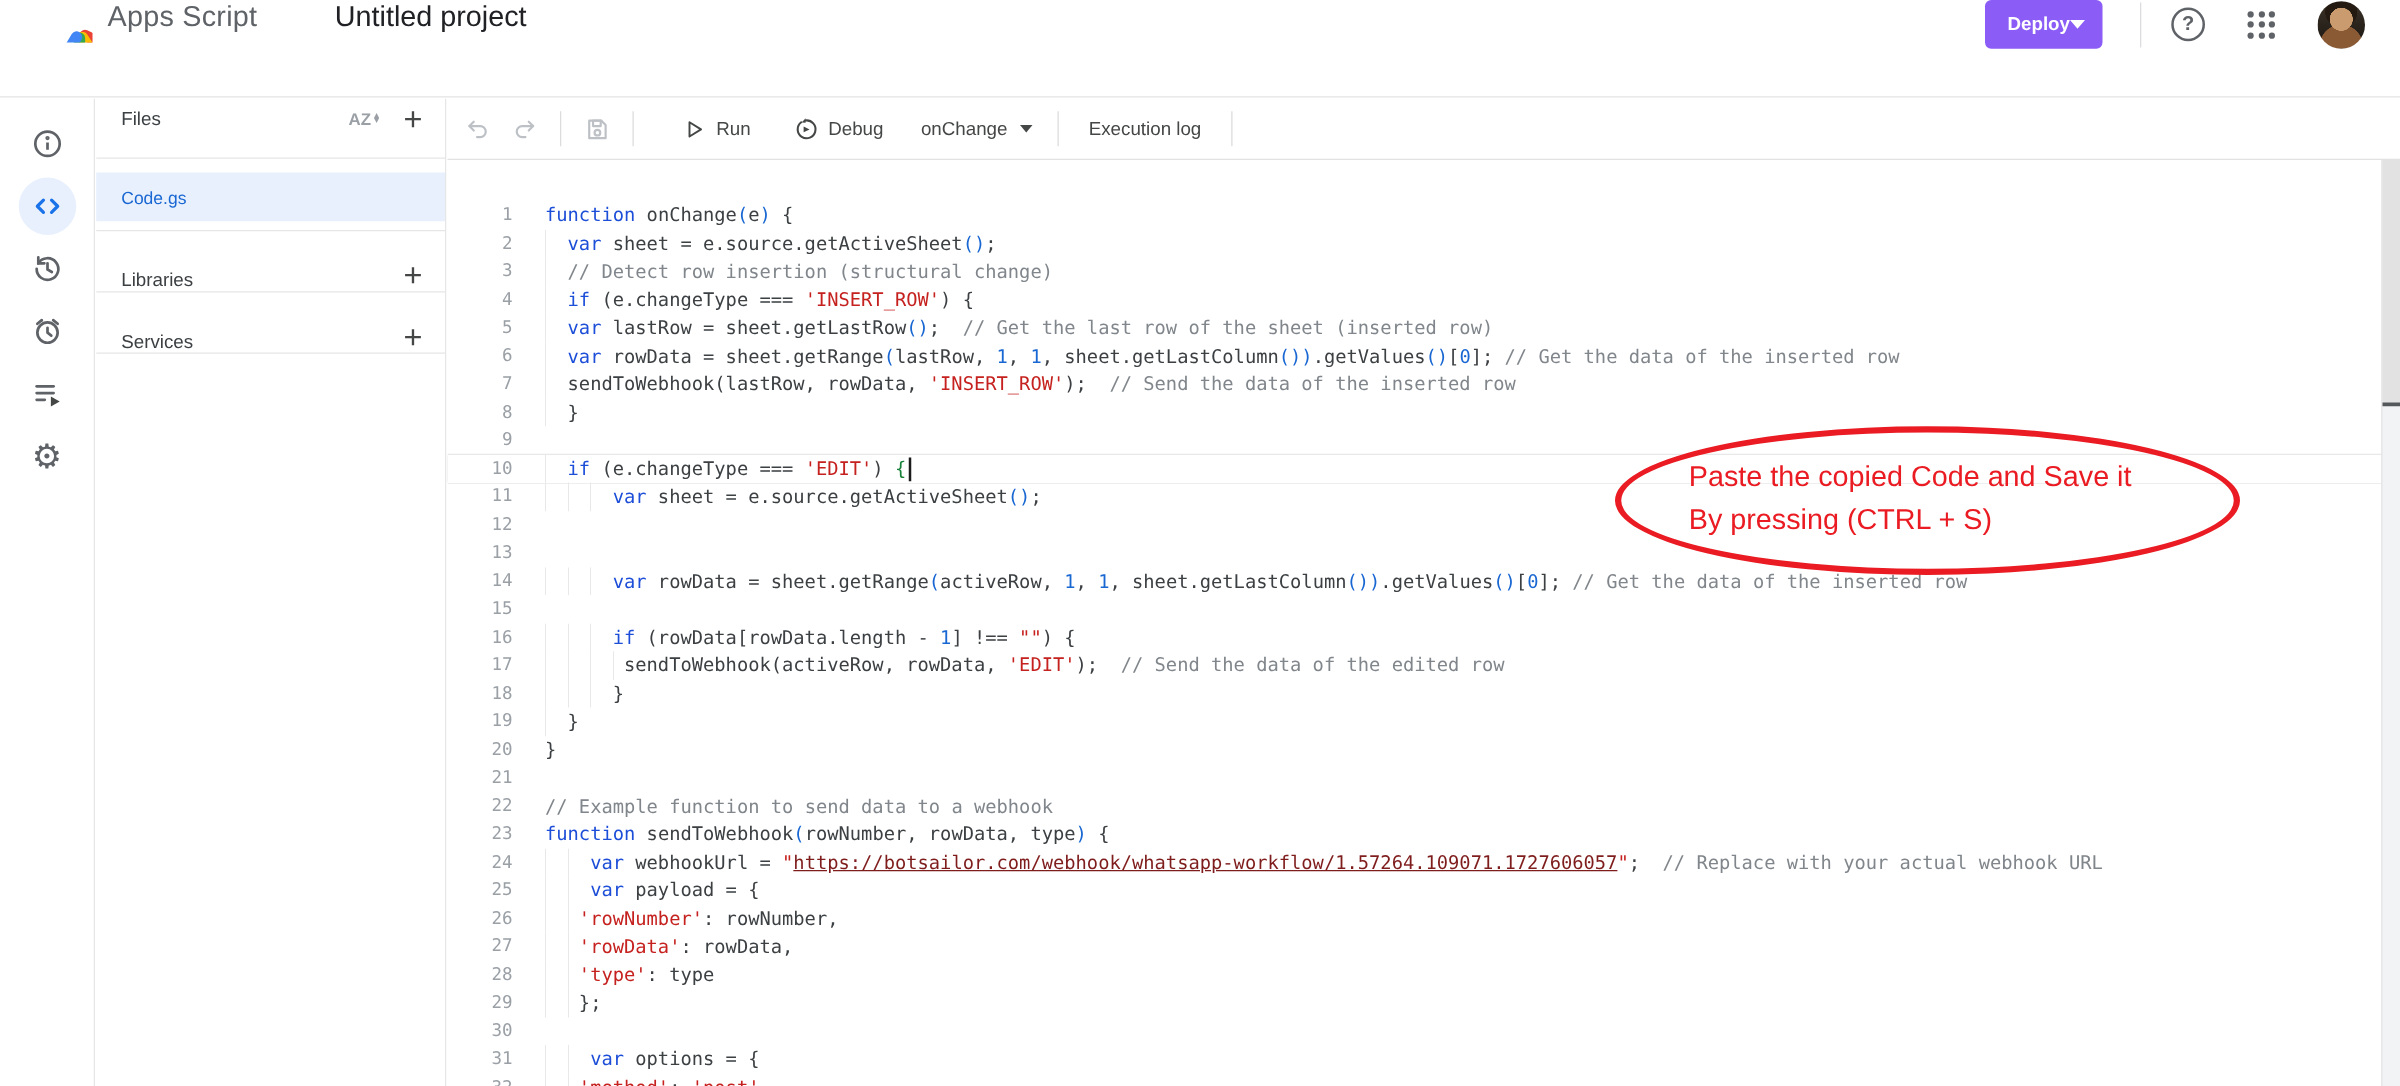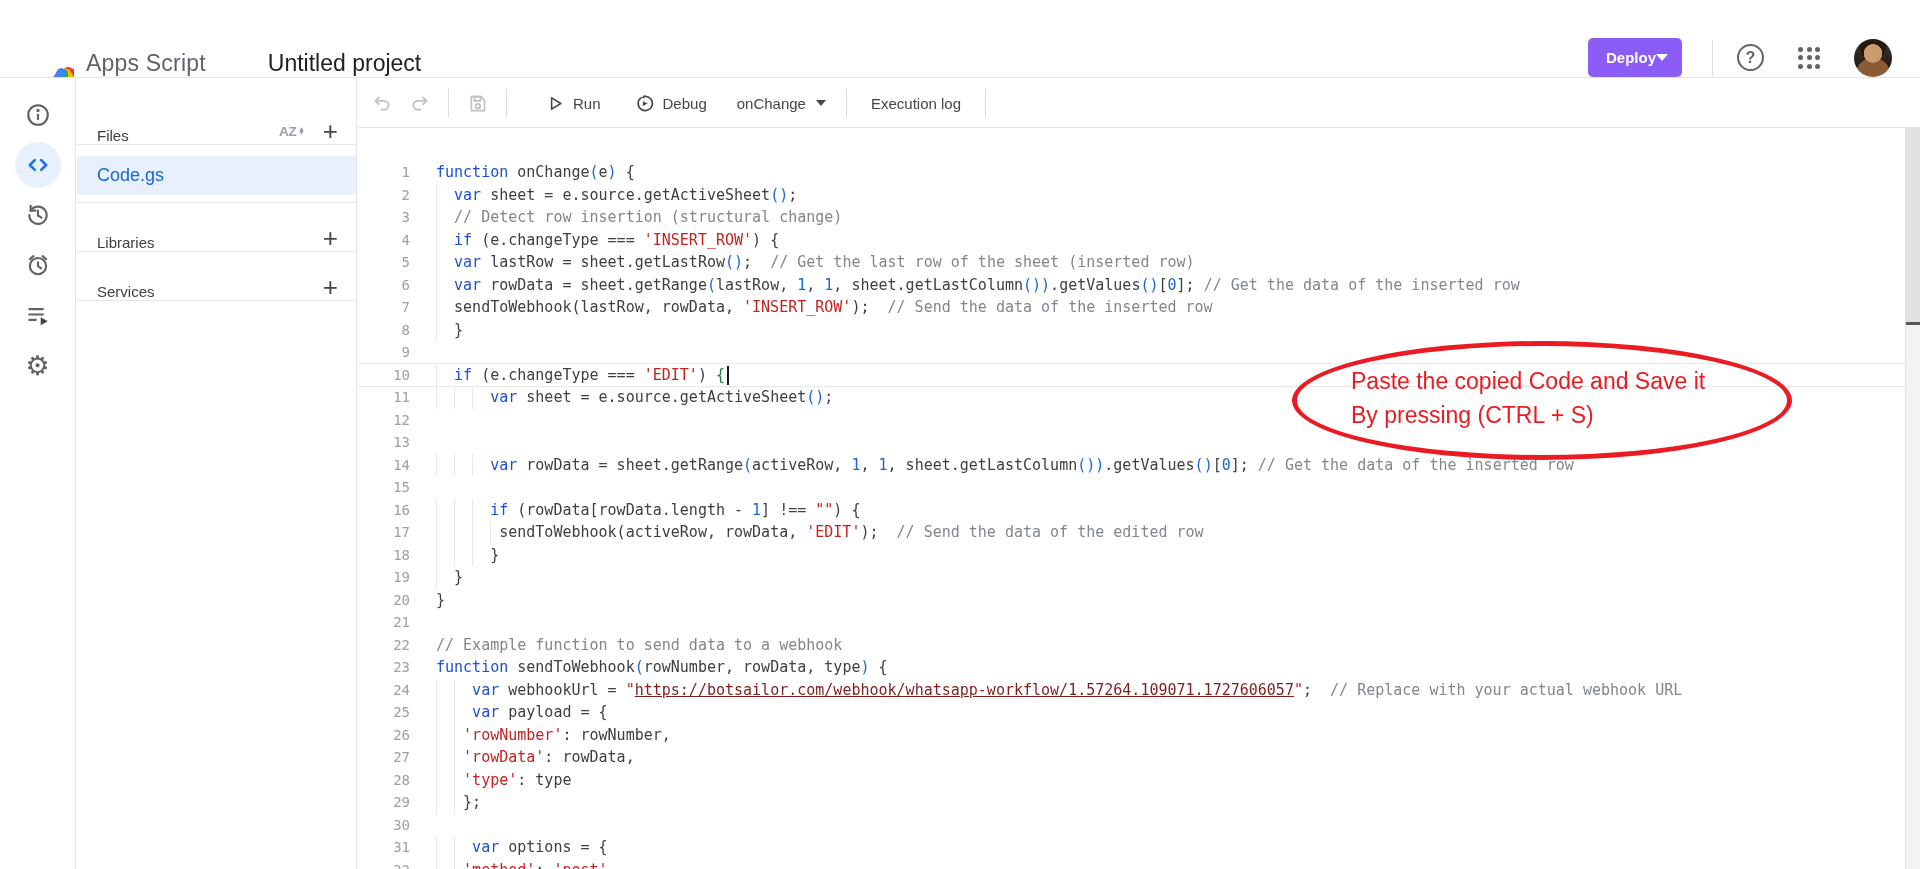--- a/index.html
+++ b/index.html
@@ -2,21 +2,21 @@
 <html><head>
 <meta charset="utf-8">
 <style>
   * { margin:0; padding:0; box-sizing:border-box; }
   html,body { width:1920px; height:869px; overflow:hidden; background:#fff; }
   .app { position:relative; width:1920px; height:869px; background:#fff;
          font-family:"Liberation Sans", sans-serif; color:#202124; }
 
   
   .topbar { position:absolute; top:0; left:0; right:0; height:78px; background:#fff;
-            border-bottom:1px solid #e4e4e4; display:flex; align-items:flex-end; }
+            border-bottom:1px solid #e4e4e4; display:flex; align-items:flex-start; }
   .logo { margin-left:40px; width:34px; height:34px; flex:none; }
   .app-name { margin-left:12px; font-size:23px; color:#5f6368; letter-spacing:.2px; }
   .proj-title { margin-left:62px; font-size:23px; color:#202124; }
   .topbar-right { margin-left:auto; display:flex; align-items:center; margin-right:28px; }
   .deploy-btn { background:#8b5cf6; color:#fff; border:none; border-radius:5px; height:39px;
                 padding:0 14px 0 18px; font-size:15px; font-weight:bold; display:flex;
                 align-items:center; cursor:pointer; font-family:inherit; }
   .deploy-caret { width:0; height:0; border-left:6px solid transparent; border-right:6px solid transparent;
                   border-top:7px solid #fff; }
   .tb-divider { width:1px; height:36px; background:#dadce0; margin:0 24px 0 30px; }
@@ -41,31 +41,31 @@
                cursor:pointer; position:relative; }
   .rail-item svg { stroke:#5f6368; }
   .rail-item.active::before { content:""; position:absolute; width:46px; height:46px;
                border-radius:50%; background:#e8f0fe; }
   .rail-item.active svg { stroke:#1a73e8; position:relative; }
   .gear-glyph { font-size:27px; color:#5f6368; line-height:1; font-family:"DejaVu Sans",sans-serif; }
 
   
   .files { position:absolute; top:79px; left:77px; width:280px; bottom:0; background:#fff;
            border-right:1px solid #e6e6e6; }
-  .files-header { height:66px; border-bottom:1px solid #e6e6e6; display:flex; align-items:flex-end;
-                  padding:0 18px 0 20px; }
+  .files-header { height:48px; border-bottom:1px solid #e6e6e6; display:flex; align-items:center;
+                  padding:0 18px 15px 20px; }
   .files-title { font-size:15px; color:#3c4043; }
   .files-header-icons { margin-left:auto; display:flex; align-items:center; gap:18px; }
   .az-icon { color:#9aa0a6; font-size:13.5px; font-weight:bold; letter-spacing:0; cursor:pointer;
              display:flex; align-items:center; }
   .az-arrows { display:flex; flex-direction:column; font-size:7px; line-height:4.5px; margin-left:1px; color:#9aa0a6;}
   .plus-icon { font-size:26px; font-weight:300; color:#444746; cursor:pointer; line-height:1; }
   .file-row { margin-top:11px; height:39px; display:flex; align-items:center; padding:0 20px;
               background:#e8f0fe; cursor:pointer; }
-  .file-row span { color:#1967d2; font-size:18px; }
+  .file-row span { color:#1967d2; font-size:14px; }
   .panel-sep { border:none; border-top:1px solid #e6e6e6; margin-top:7px; }
   .panel-row { height:49px; display:flex; align-items:flex-end; padding:0 18px 0 20px;
                border-bottom:1px solid #e6e6e6; }
   .panel-row-label { font-size:15px; color:#3c4043; }
   .panel-row .plus-icon { margin-left:auto; }
 
   
   .editor-zone { position:absolute; top:79px; left:358px; right:0; bottom:0; background:#fff; }
   .toolbar { height:49px; border-bottom:1px solid #e2e2e2; display:flex; align-items:center;
              font-size:15px; color:#444746; }

